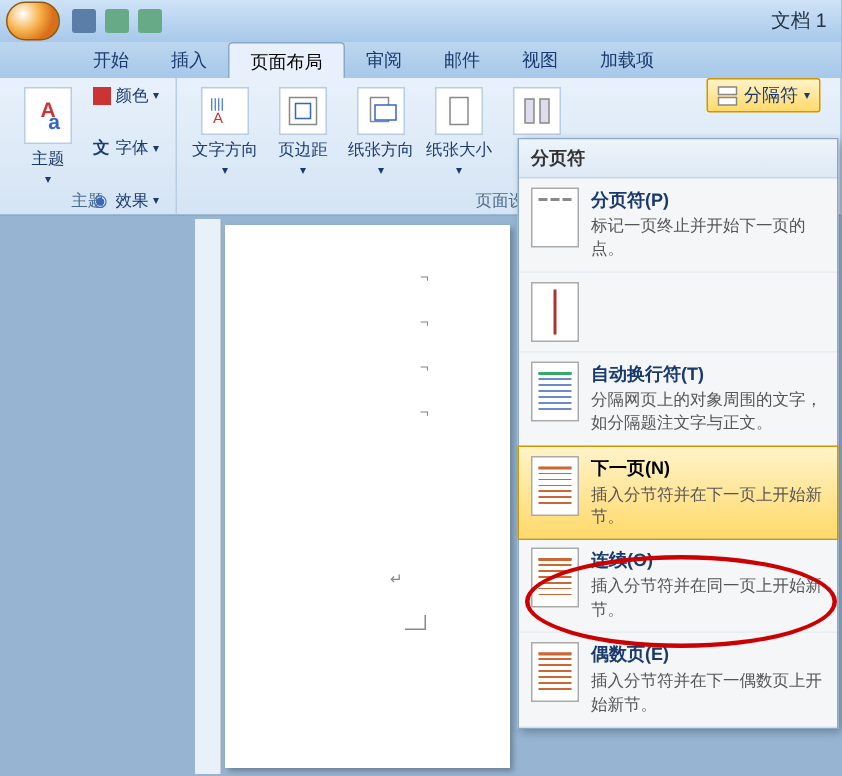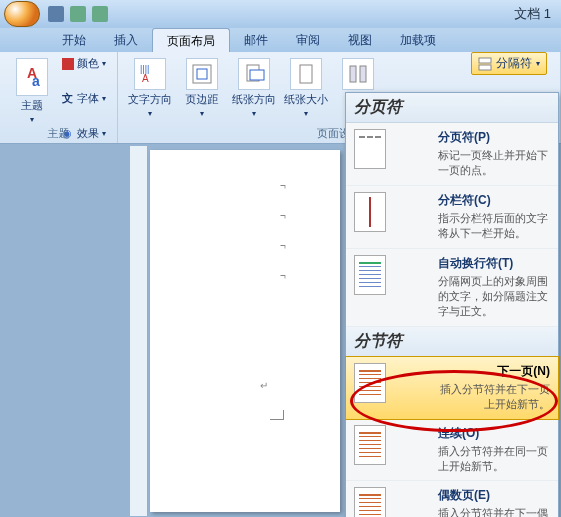--- a/index.html
+++ b/index.html
@@ -19,34 +19,34 @@
   .theme-icon { width: 32px; height: 38px; background: #fff; border: 1px solid #b8cde2; display: flex; align-items: center; justify-content: center; flex-direction: column; }
   .theme-icon .aa { font-size: 14px; font-weight: bold; }
   .mini-row { display: flex; align-items: center; gap: 3px; font-size: 11px; color: #1a3a6e; margin-bottom: 2px; }
   .mini-sw { width: 12px; height: 12px; background: #cc3333; }
   .big-btn { display: flex; flex-direction: column; align-items: center; width: 52px; padding-top: 2px; gap: 2px; }
   .big-btn .ic { width: 32px; height: 32px; background: #fff; border: 1px solid #b8cde2; display: flex; align-items: center; justify-content: center; }
   .big-btn .lbl { font-size: 11px; color: #1a3a6e; text-align: center; }
   .tri { font-size: 8px; color: #1a3a6e; }
   .split-btn { background: linear-gradient(#fff3c8,#ffd96a); border: 1px solid #cc9a00; padding: 2px 6px; display: flex; align-items: center; gap: 4px; font-size: 12px; color: #1a3a6e; border-radius: 2px; }
   .dropdown { position: absolute; top: 92px; left: 345px; width: 214px; background: #f4f6f8; border: 1px solid #8aa8c8; box-shadow: 2px 2px 6px rgba(0,0,0,0.3); }
-  .dd-hdr { background: linear-gradient(#eef4fa,#dde9f5); padding: 4px 8px; font-size: 16px; font-weight: bold; color: #333; border-bottom: 1px solid #c8d6e4; font-style: italic; }
+  .dd-hdr { background: linear-gradient(#eef4fa,#dde9f5); padding: 4px 8px; font-size: 12px; font-weight: bold; color: #333; border-bottom: 1px solid #c8d6e4; }
   .dd-item { display: flex; padding: 6px 8px; gap: 8px; border-bottom: 1px solid #e8edf2; position: relative; }
   .dd-item .thumb { width: 32px; height: 40px; background: #fff; border: 1px solid #aaa; flex-shrink: 0; position: relative; }
   .dd-item .thumb::after { content: ""; position: absolute; inset: 6px 4px; border-top: 2px solid #3a6; }
   .dd-item.pg .thumb::after { border-top: 2px dashed #888; }
   .dd-item.col .thumb::after { border-left: 2px solid #a33; left: 14px; top: 4px; bottom: 4px; border-top: none; }
   .dd-item.wrap .thumb::before { content:""; position:absolute; inset:6px 4px; background: repeating-linear-gradient(#6a8ac8 0 1px, transparent 1px 4px); }
   .dd-item.sec .thumb { background: #fff; }
   .dd-item.sec .thumb::before { content:""; position:absolute; inset:6px 4px; background: repeating-linear-gradient(#cc6633 0 1px, transparent 1px 4px); }
   .dd-item.sec .thumb::after { border-top: 2px solid #cc6633; }
-  .dd-item .txt { flex: 1; margin-left: 44px; }
+  .dd-item .txt { flex: 1; }
   .dd-item .ttl { font-size: 12px; font-weight: bold; color: #1a3a6e; }
   .dd-item .desc { font-size: 11px; color: #555; line-height: 1.4; margin-top: 2px; }
-  .dd-item.hover { background: linear-gradient(#fff3c8,#ffd96a); border: 1px solid #cc9a00; margin: -1px; text-align: right; }
+  .dd-item.hover { background: linear-gradient(#fff3c8,#ffd96a); border: 1px solid #cc9a00; margin: -1px; }
   .dd-item.hover .ttl { color: #000; }
   .circle { position: absolute; border: 3px solid #cc0000; border-radius: 50%; width: 208px; height: 62px; left: 350px; top: 370px; pointer-events: none; z-index: 10; }
   .doc-area { position: absolute; top: 146px; left: 0; width: 345px; height: 370px; background: #97b5d3; }
   .ruler-v { position: absolute; left: 130px; top: 0; width: 18px; height: 370px; background: #e8f0f8; border-right: 1px solid #aaa; }
   .page { position: absolute; left: 150px; top: 4px; width: 190px; height: 362px; background: #fff; box-shadow: 2px 2px 4px rgba(0,0,0,0.3); }
   .page .mk { position: absolute; left: 130px; font-size: 10px; color: #888; }
   .ribbon-right { position: absolute; right: 14px; top: 52px; }
 </style>
 </head>
 <body>
@@ -58,22 +58,22 @@
     <div class="qat-icon" style="background:#6a8;"></div>
     <div class="qat-icon" style="background:#6a8;"></div>
   </div>
   <div class="doc-title">文档 1</div>
 </div>
 
 <div class="tabs">
   <div class="tab">开始</div>
   <div class="tab">插入</div>
   <div class="tab active">页面布局</div>
+  <div class="tab">审阅</div>
   <div class="tab">邮件</div>
-  <div class="tab">审阅</div>
   <div class="tab">视图</div>
   <div class="tab">加载项</div>
 </div>
 
 <div class="ribbon">
   <div class="group" style="width:118px">
     <div class="theme-col">
       <div class="big-btn">
         <div class="theme-icon">
             <span class="aa" style="color:#c33">A</span>
@@ -185,33 +185,28 @@
   <div class="dd-hdr">分页符</div>
   <div class="dd-item pg">
     <div class="thumb"></div>
     <div class="txt">
         <div class="ttl">分页符(P)</div>
         <div class="desc">标记一页终止并开始下一页的点。</div>
       </div>
   </div>
   <div class="dd-item col">
     <div class="thumb"></div>
-    <div class="txt">
-        <div class="ttl">分栏符(C)</div>
-        <div class="desc">指示分栏符后面的文字将从下一栏开始。</div>
-      </div>
   </div>
   <div class="dd-item wrap">
     <div class="thumb"></div>
     <div class="txt">
         <div class="ttl">自动换行符(T)</div>
         <div class="desc">分隔网页上的对象周围的文字，如分隔题注文字与正文。</div>
       </div>
   </div>
-  <div class="dd-hdr">分节符</div>
   <div class="dd-item sec hover">
     <div class="thumb"></div>
     <div class="txt">
         <div class="ttl">下一页(N)</div>
         <div class="desc">插入分节符并在下一页上开始新节。</div>
       </div>
   </div>
   <div class="dd-item sec">
     <div class="thumb"></div>
     <div class="txt">

